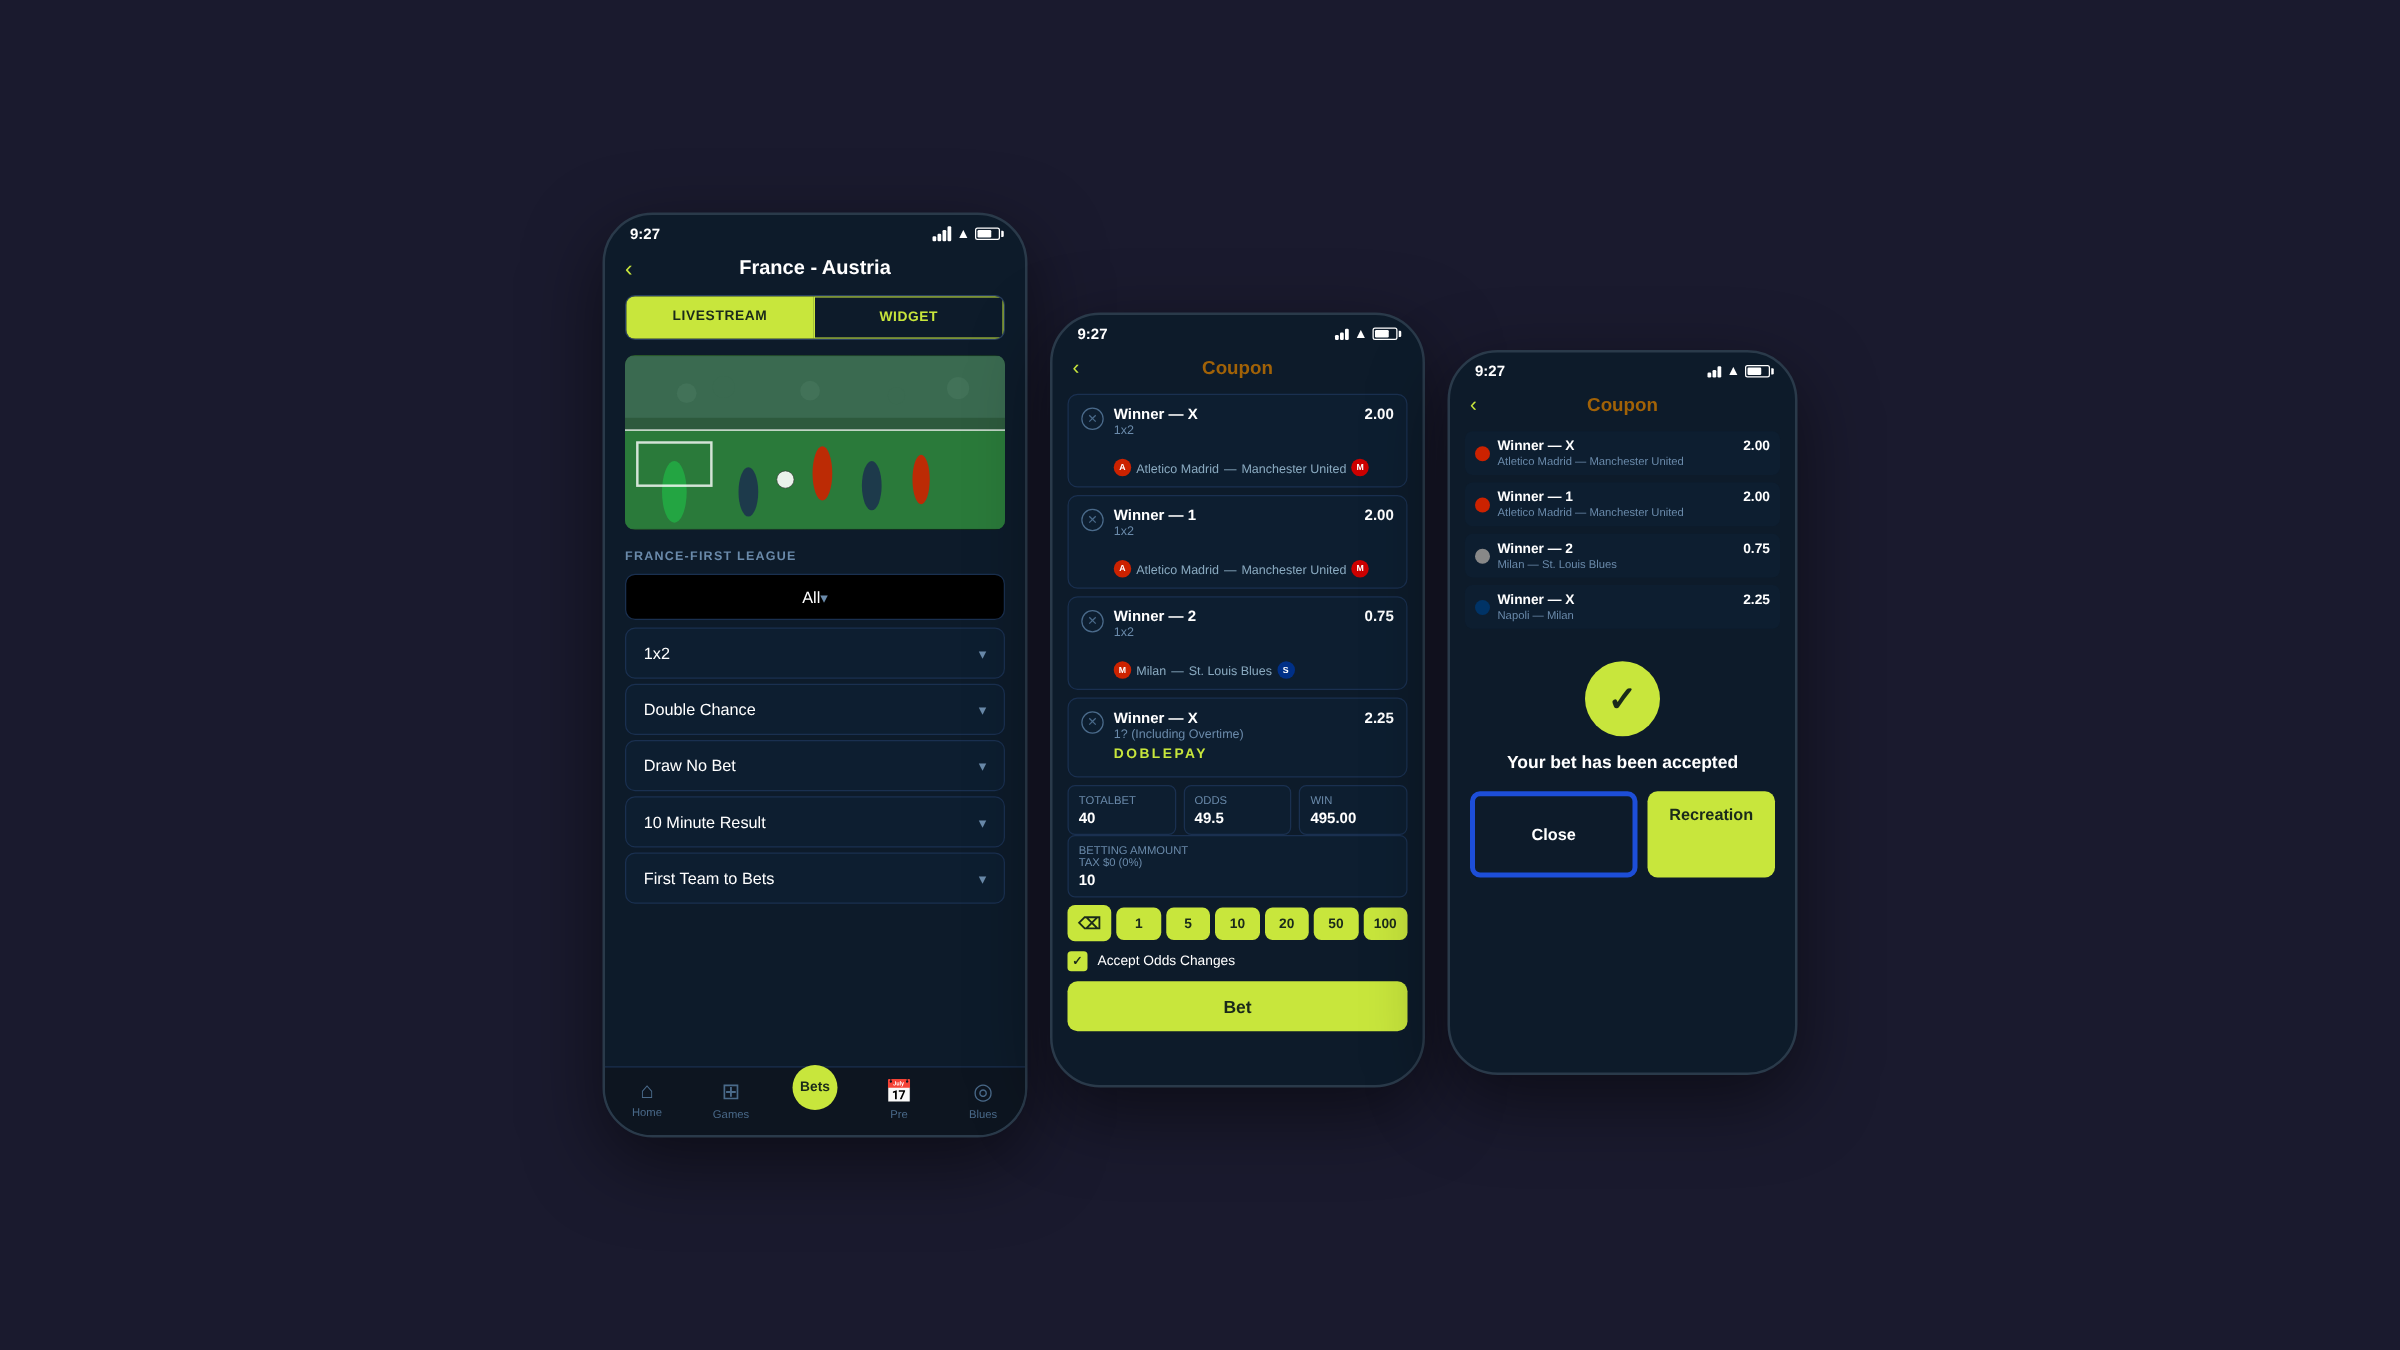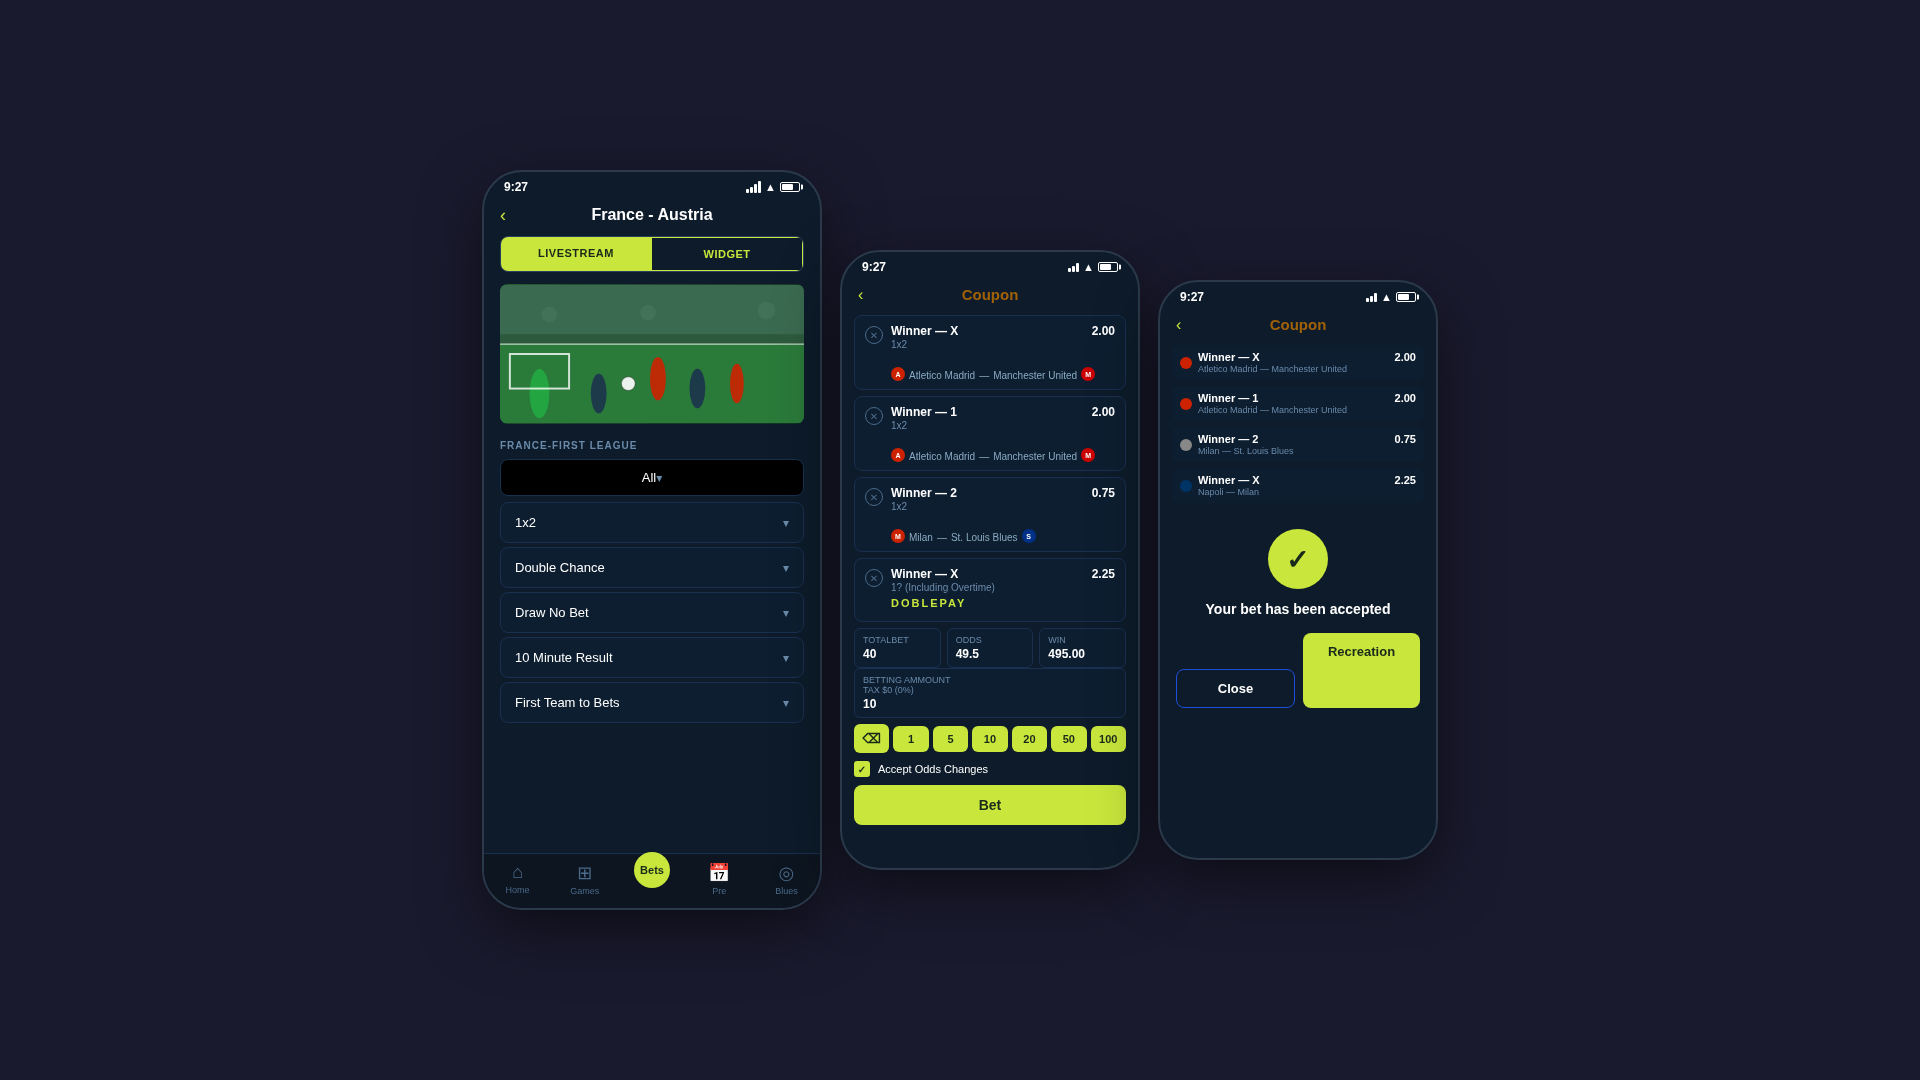--- a/index.html
+++ b/index.html
@@ -497,30 +497,29 @@
     }
 
     .action-buttons {
       display: flex;
       gap: 8px;
       width: 100%;
     }
 
     .close-btn {
       flex: 1;
-      padding: 11px;
+      padding: 23px;
       background: transparent;
-      border: 1px solid #1d4ed8;
+      border: 4px solid #1d4ed8;
       border-radius: 8px;
       text-align: center;
       font-size: 13px;
       font-weight: 600;
       color: white;
       cursor: pointer;
-      margin-top: 36px;
     }
 
     .recreation-btn {
       flex: 1;
       padding: 11px;
       background: #c8e63c;
       border-radius: 8px;
       text-align: center;
       font-size: 13px;
       font-weight: 700;

